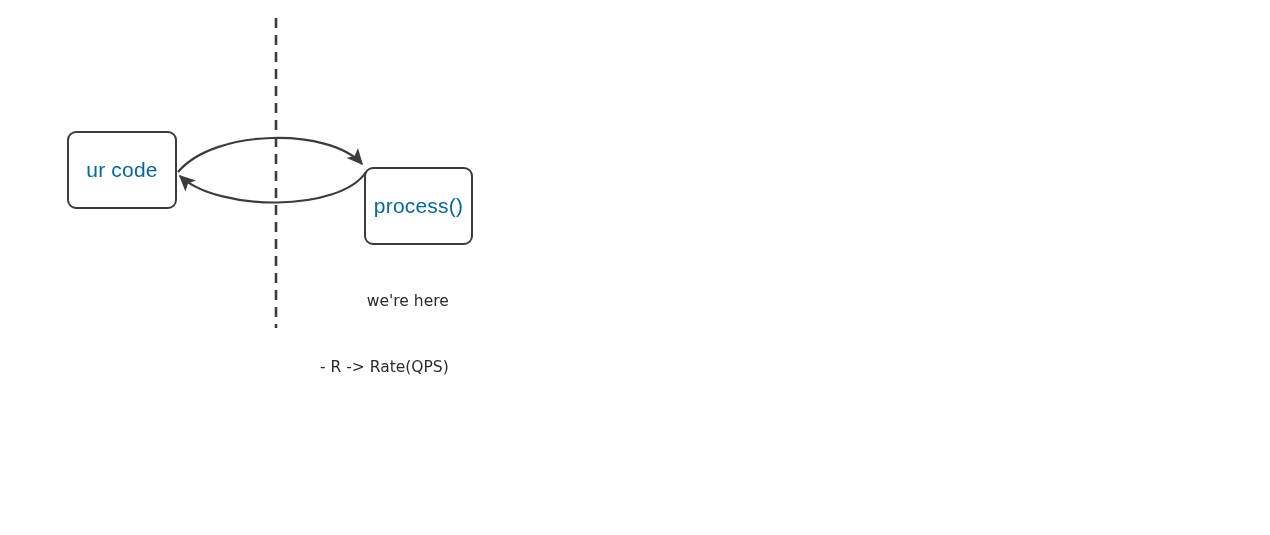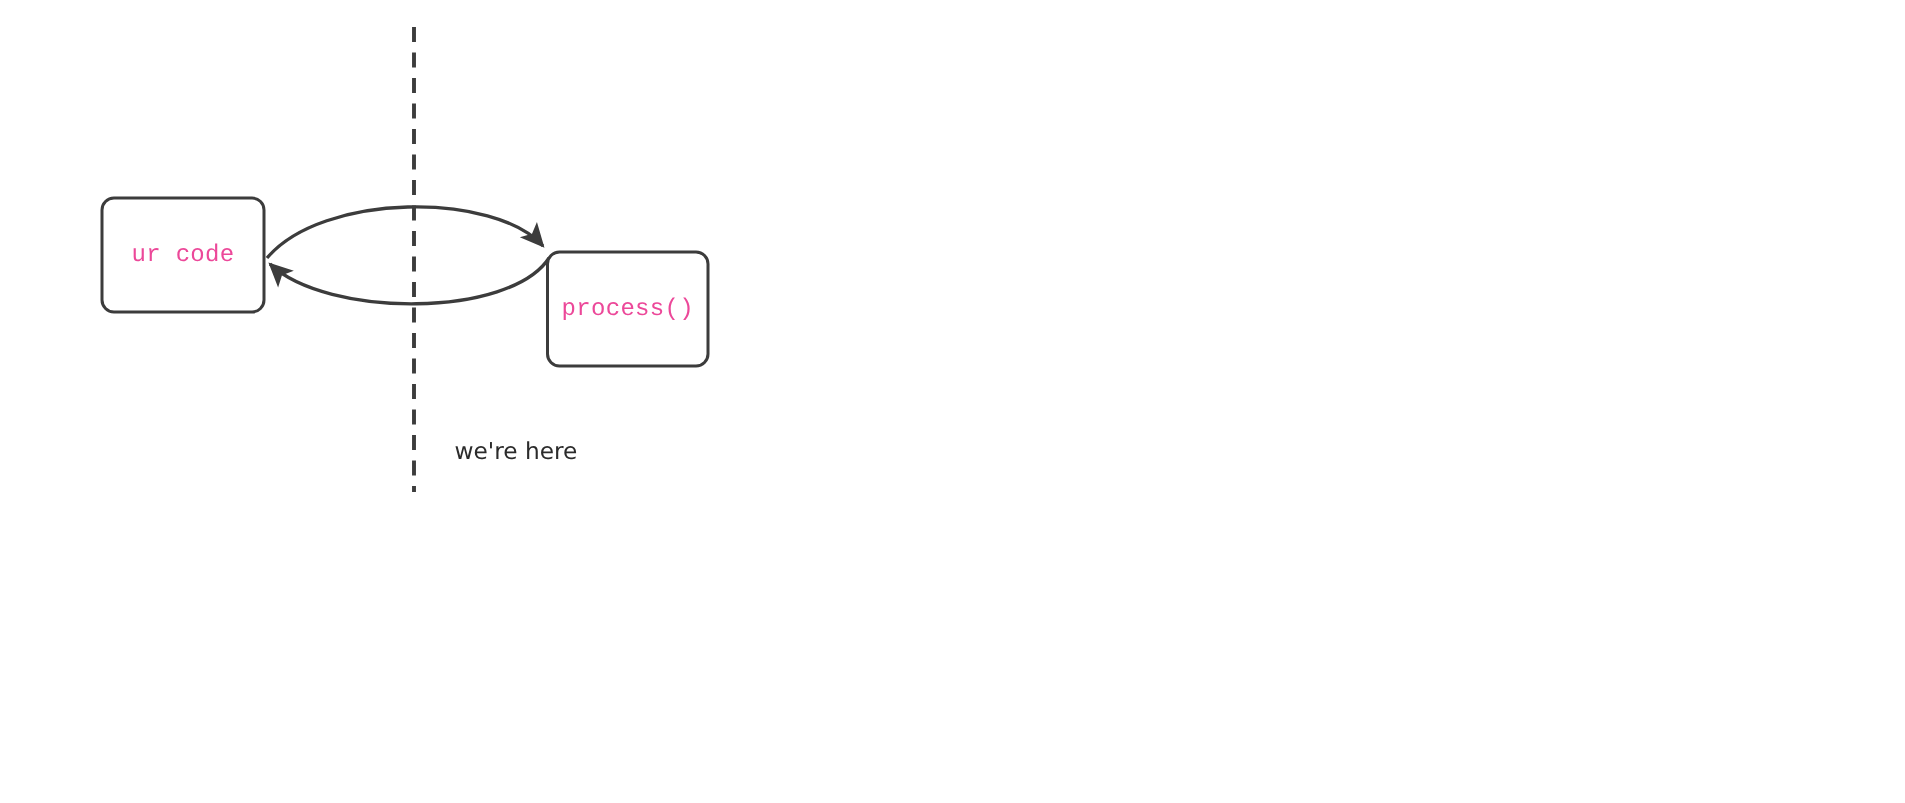--- a/index.html
+++ b/index.html
@@ -28,23 +28,23 @@
     position: absolute;
     box-sizing: border-box;
     border: 2px solid #3c3c3c;
     border-radius: 9px;
     background: #ffffff;
     display: flex;
     align-items: center;
     justify-content: center;
   }
   .node-label {
-    font-family: Liberation Mono, monospace;
-    font-size: 16px;
-    color: #ec4899;
+    font-family: Liberation Sans, sans-serif;
+    font-size: 21px;
+    color: #0369a1;
     letter-spacing: 0.2px;
     white-space: nowrap;
   }
 
   #node-ur-code {
     left: 67px;
     top: 131px;
     width: 110px;
     height: 78px;
   }
@@ -98,20 +98,21 @@
 <div class="node" id="node-ur-code">
   <span class="node-label">ur code</span>
 </div>
 
 <div class="node" id="node-process">
   <span class="node-label">process()</span>
 </div>
 
 <div id="annotation-block">
   <div class="ann-line ind-0">we're here</div>
+  <div class="ann-line ind-2">- R -&gt; Rate(QPS)</div>
   
   
   
   
   
   
   
 </div>
 
 </body></html>

